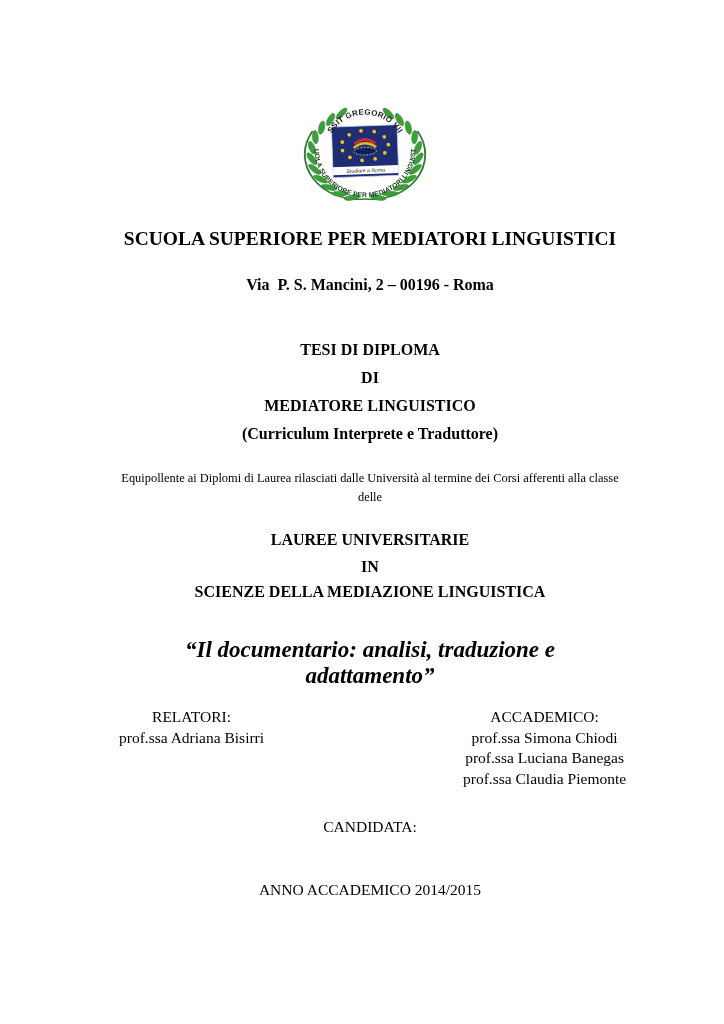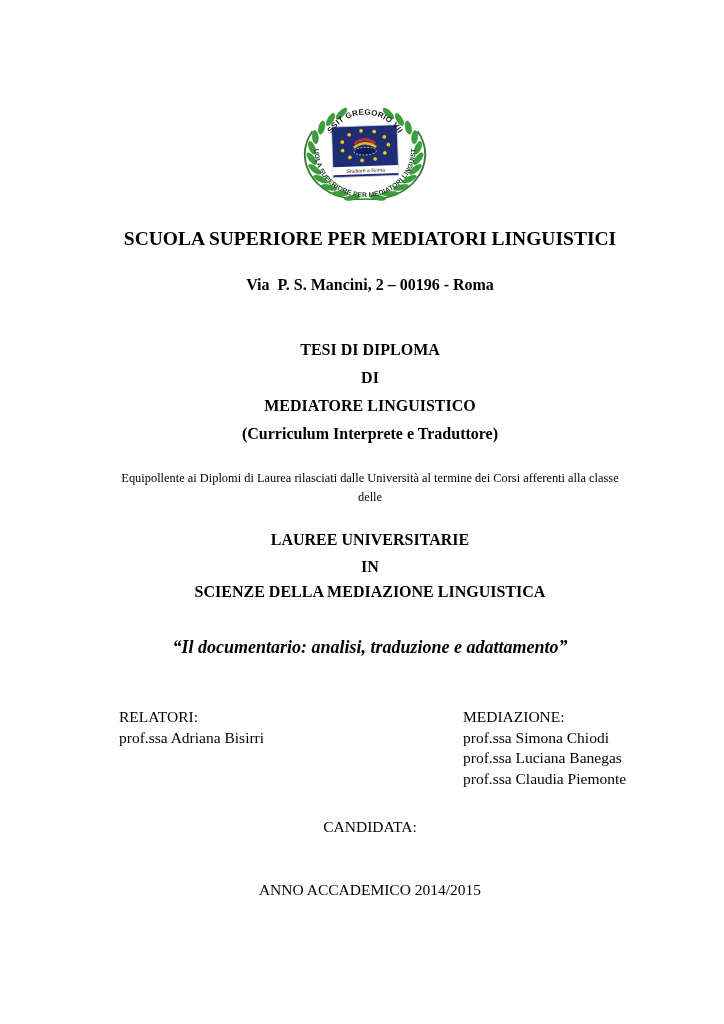--- a/index.html
+++ b/index.html
@@ -13,23 +13,23 @@
   }
   .line{
     position:absolute;left:119px;width:502px;
     text-align:center;line-height:1.15;
   }
   .b{font-weight:bold;}
   .fs16{font-size:16px;}
   .fs155{font-size:15.5px;}
   .title-main{font-size:19.5px;font-weight:bold;}
   .equip{font-size:12.4px;line-height:19px;}
-  .thesis-title{font-size:18px;font-weight:bold;font-style:italic;}
+  .thesis-title{font-size:23px;font-weight:bold;font-style:italic;}
   .adv-col{
-    position:absolute;font-size:15.5px;line-height:20.7px;text-align:left;
+    position:absolute;font-size:15.5px;line-height:20.7px;text-align:center;
   }
   .addr{white-space:pre-wrap;}
   .logo{position:absolute;left:290px;top:92px;}
 </style>
 </head>
 <body>
 
 <div class="page">
 
   <svg class="logo" width="150" height="124" viewBox="0 0 160 132" aria-hidden="true">
@@ -118,21 +118,21 @@
   <div class="line b fs16" style="top:531px">LAUREE UNIVERSITARIE</div>
   <div class="line b fs16" style="top:583px">SCIENZE DELLA MEDIAZIONE LINGUISTICA</div>
 
   <div class="line thesis-title" style="top:637px">“Il documentario: analisi, traduzione e adattamento”</div>
 
   <div class="adv-col" style="left:119px;top:707px">
     <div>RELATORI:</div>
     <div>prof.ssa Adriana Bisirri</div>
   </div>
   <div class="adv-col" style="left:463px;top:707px">
-    <div>MEDIAZIONE:</div>
+    <div>ACCADEMICO:</div>
     <div>prof.ssa Simona Chiodi</div>
     <div>prof.ssa Luciana Banegas</div>
     <div>prof.ssa Claudia Piemonte</div>
   </div>
 
   <div class="line fs155" style="top:818px">CANDIDATA:</div>
 
   <div class="line fs155" style="top:881px">ANNO ACCADEMICO 2014/2015</div>
 
 </div>

